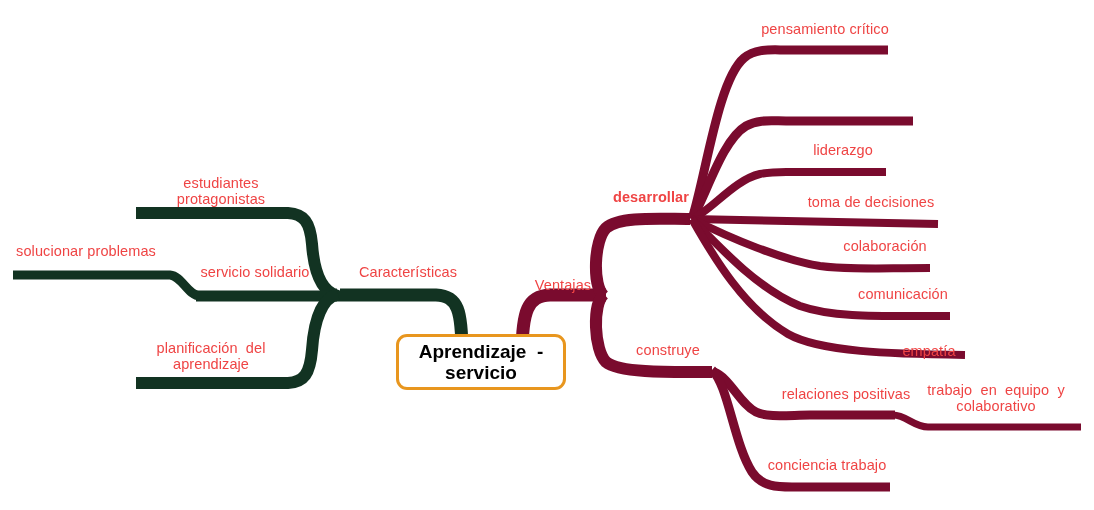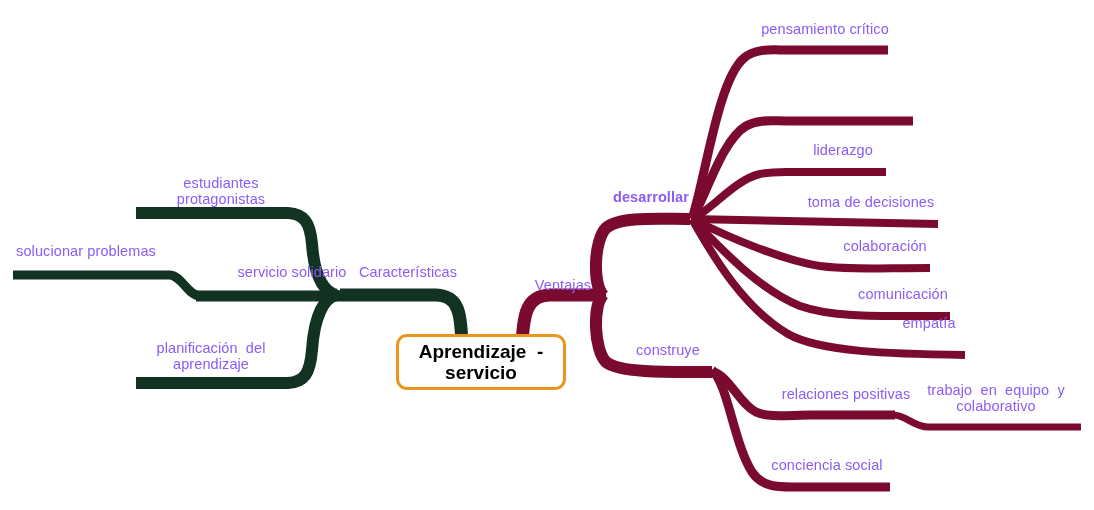--- a/index.html
+++ b/index.html
@@ -22,21 +22,21 @@
     width: 1094px;
     height: 510px;
   }
   .branch-path {
     fill: none;
     stroke-linecap: butt;
     stroke-linejoin: round;
   }
   .label {
     position: absolute;
-    color: #8b5cf6;
+    color: #ef4444;
     font-family: "Liberation Sans", sans-serif;
     font-size: 14.5px;
     line-height: 1.12;
     white-space: pre;
     text-align: center;
     transform: translate(-50%, 0);
     letter-spacing: 0.1px;
   }
   .label.two-line {
     line-height: 1.1;
@@ -108,21 +108,21 @@
       <path class="branch-path" stroke="#7a0b2e" stroke-width="9" d="M 712,370 C 728,384 734,444 752,472 C 762,487 778,487 792,487 L 890,487"></path>
     </g>
   </svg>
 
   <div id="central-node" style="left:396px; top:334px; width:170px; height:56px;">Aprendizaje  -
 servicio</div>
 
   <div class="label two-line" style="left:221px; top:176px;">estudiantes
 protagonistas</div>
 
-  <div class="label" style="left:255px; top:264px;margin-left:37px;">servicio solidario</div>
+  <div class="label" style="left:255px; top:264px;">servicio solidario</div>
 
   <div class="label two-line" style="left:211px; top:341px;">planificación  del
 aprendizaje</div>
 
   <div class="label" style="left:86px; top:243px;">solucionar problemas</div>
 
   <div class="label" style="left:408px; top:264px;">Características</div>
 
   <div class="label" style="left:563px; top:277px;">Ventajas</div>
 
@@ -134,22 +134,22 @@
 
 
   <div class="label" style="left:843px; top:142px;">liderazgo</div>
 
   <div class="label" style="left:871px; top:194px;">toma de decisiones</div>
 
   <div class="label" style="left:885px; top:238px;">colaboración</div>
 
   <div class="label" style="left:903px; top:286px;">comunicación</div>
 
-  <div class="label" style="left:929px; top:315px;">empatía</div>
+  <div class="label" style="left:929px; top:343px;">empatía</div>
 
   <div class="label" style="left:846px; top:386px;">relaciones positivas</div>
 
   <div class="label two-line" style="left:996px; top:383px;">trabajo  en  equipo  y
 colaborativo</div>
 
-  <div class="label" style="left:827px; top:457px;">conciencia social</div>
+  <div class="label" style="left:827px; top:457px;">conciencia trabajo</div>
 
 </div>
 
 </body></html>

